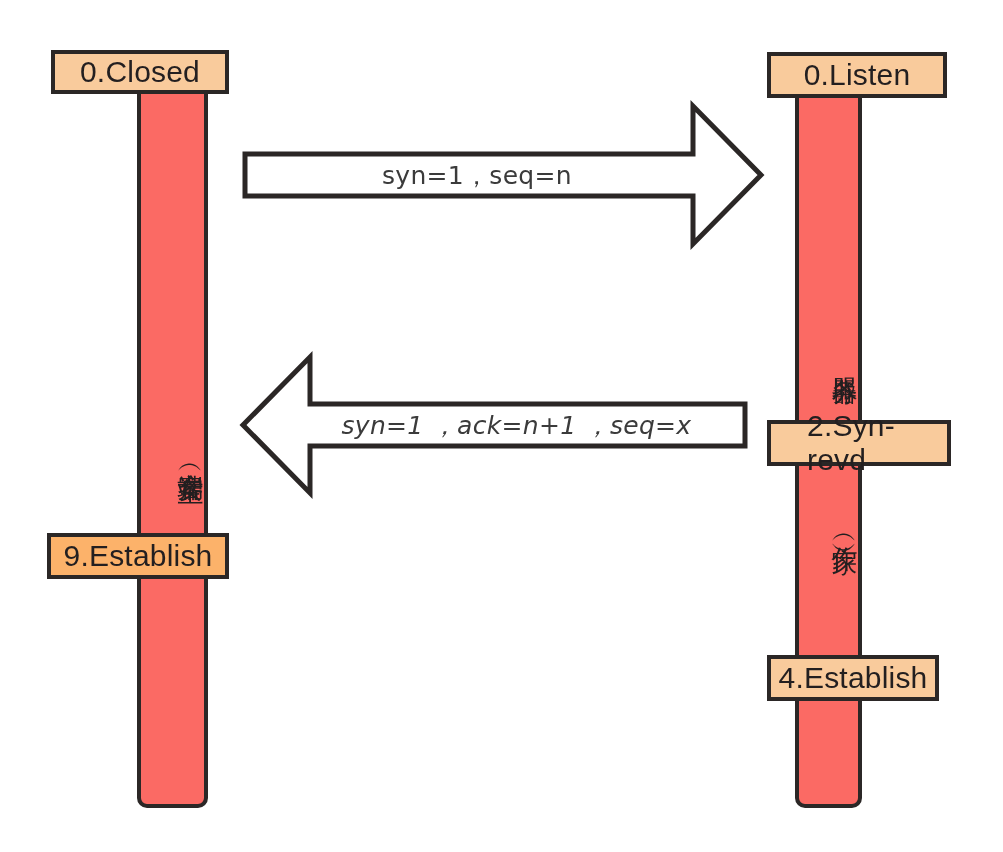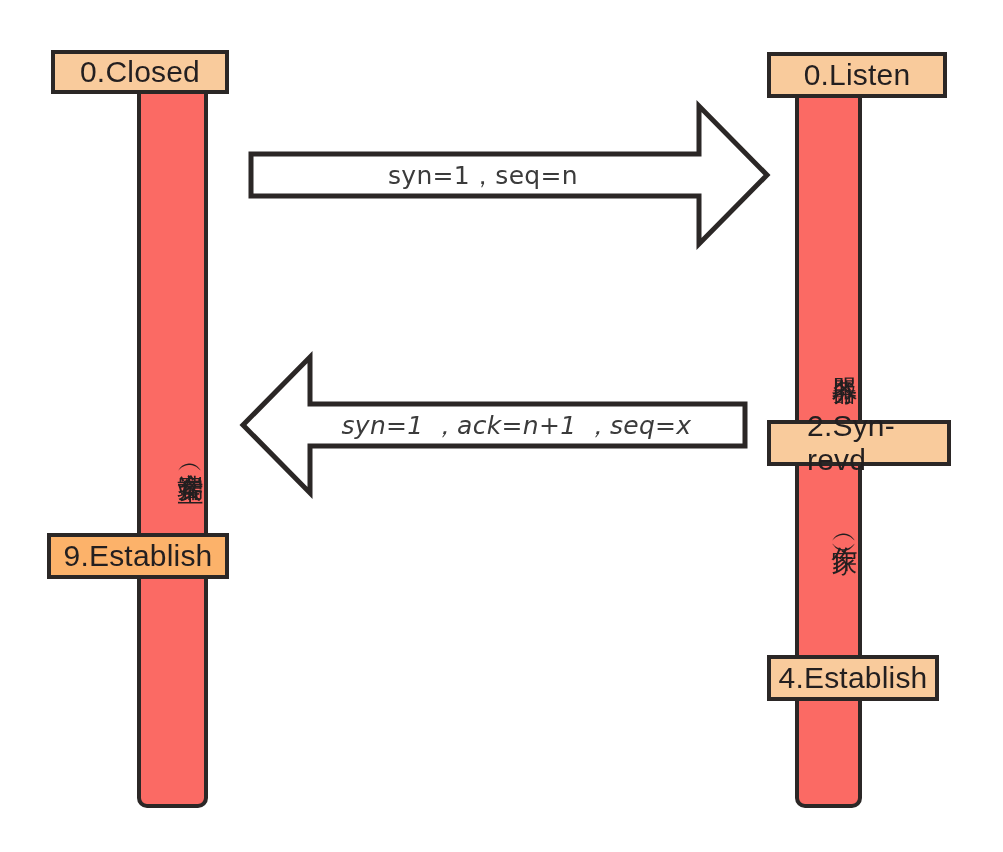--- a/index.html
+++ b/index.html
@@ -118,21 +118,21 @@
   </div>
 
   <div class="state-box" style="left:767px; top:420px; width:184px; height:46px;padding-left:36px;">
     <span>2.Syn-revd</span>
   </div>
 
   <div class="state-box" style="left:767px; top:655px; width:172px; height:46px;">
     <span>4.Establish</span>
   </div>
 
-  <div class="arrow-wrap" style="left:249px; top:102px; width:520px; height:146px;">
+  <div class="arrow-wrap" style="left:243px; top:102px; width:520px; height:146px;">
     <svg width="520" height="146" viewBox="0 0 520 146">
       <polygon points="2,52 450,52 450,4 518,73 450,142 450,94 2,94" fill="#ffffff" stroke="#2b2726" stroke-width="5" stroke-linejoin="miter"></polygon>
     </svg>
     <div class="arrow-label shift-left">syn=1，seq=n</div>
   </div>
 
   <div class="arrow-wrap" style="left:240px; top:354px; width:507px; height:142px;font-style:italic;">
     <svg width="507" height="142" viewBox="0 0 507 142">
       <polygon points="505,50 70,50 70,3 3,71 70,139 70,92 505,92" fill="#ffffff" stroke="#2b2726" stroke-width="5" stroke-linejoin="miter"></polygon>
     </svg>

